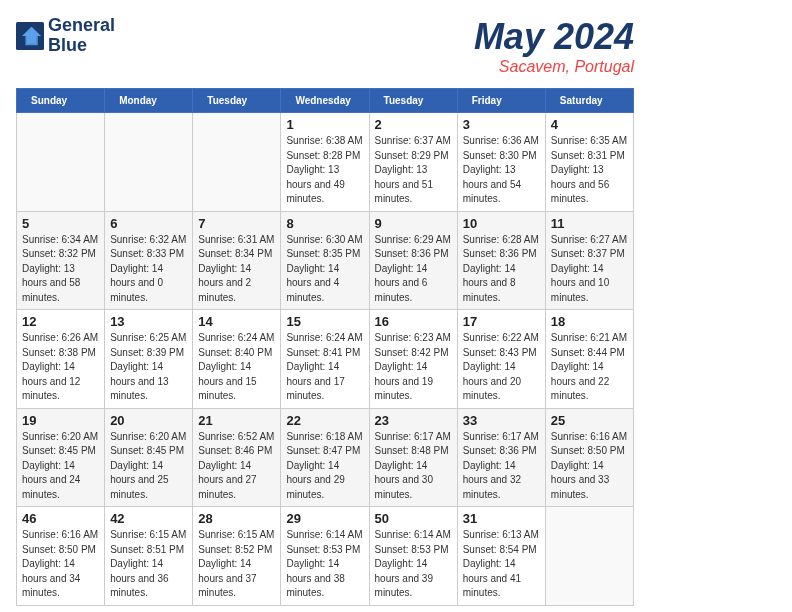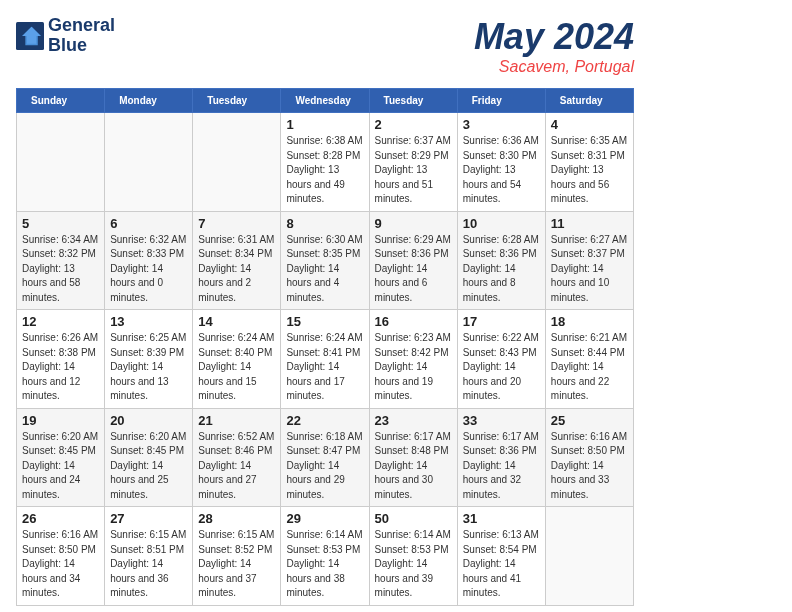--- a/index.html
+++ b/index.html
@@ -236,28 +236,28 @@
           <td>
             <div class="day-num">25</div>
             <div class="day-info">Sunrise: 6:16 AM
 Sunset: 8:50 PM
 Daylight: 14 hours
 and 33 minutes.</div>
           </td>
         </tr>
         <tr>
           <td>
-            <div class="day-num">26</div>
+            <div class="day-num">46</div>
             <div class="day-info">Sunrise: 6:16 AM
 Sunset: 8:50 PM
 Daylight: 14 hours
 and 34 minutes.</div>
           </td>
           <td>
-            <div class="day-num">27</div>
+            <div class="day-num">42</div>
             <div class="day-info">Sunrise: 6:15 AM
 Sunset: 8:51 PM
 Daylight: 14 hours
 and 36 minutes.</div>
           </td>
           <td>
             <div class="day-num">28</div>
             <div class="day-info">Sunrise: 6:15 AM
 Sunset: 8:52 PM
 Daylight: 14 hours

